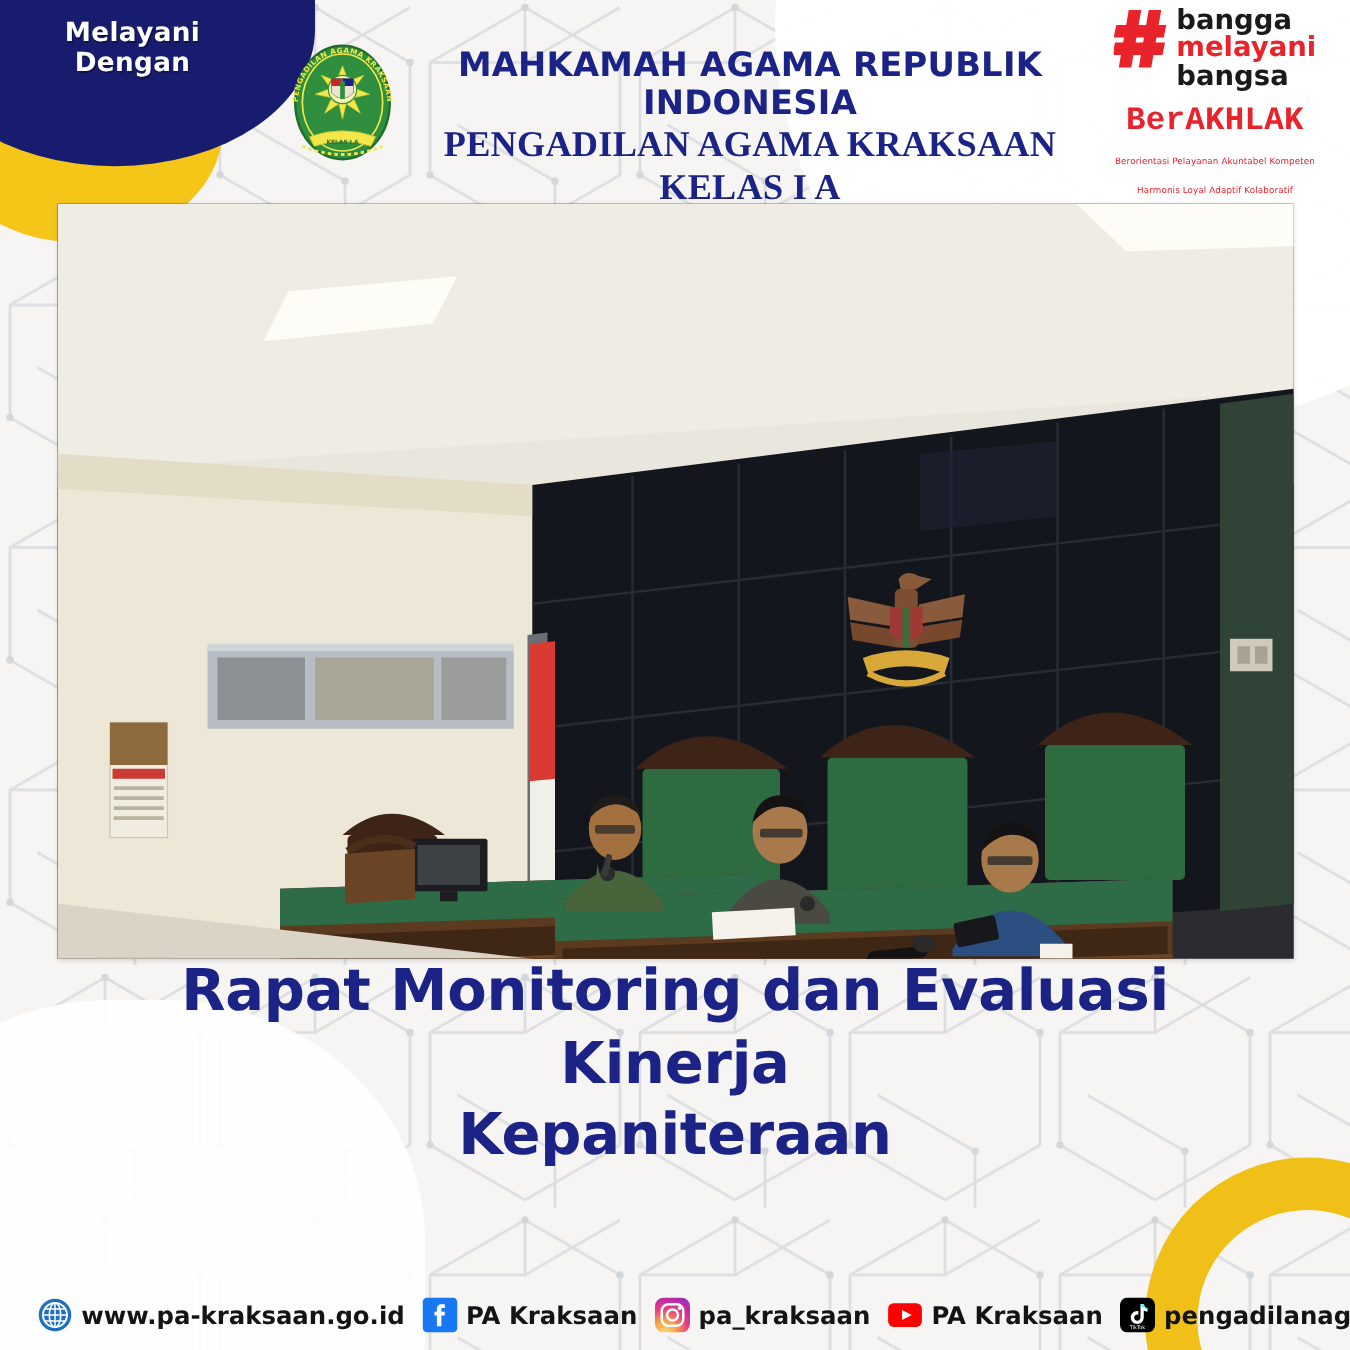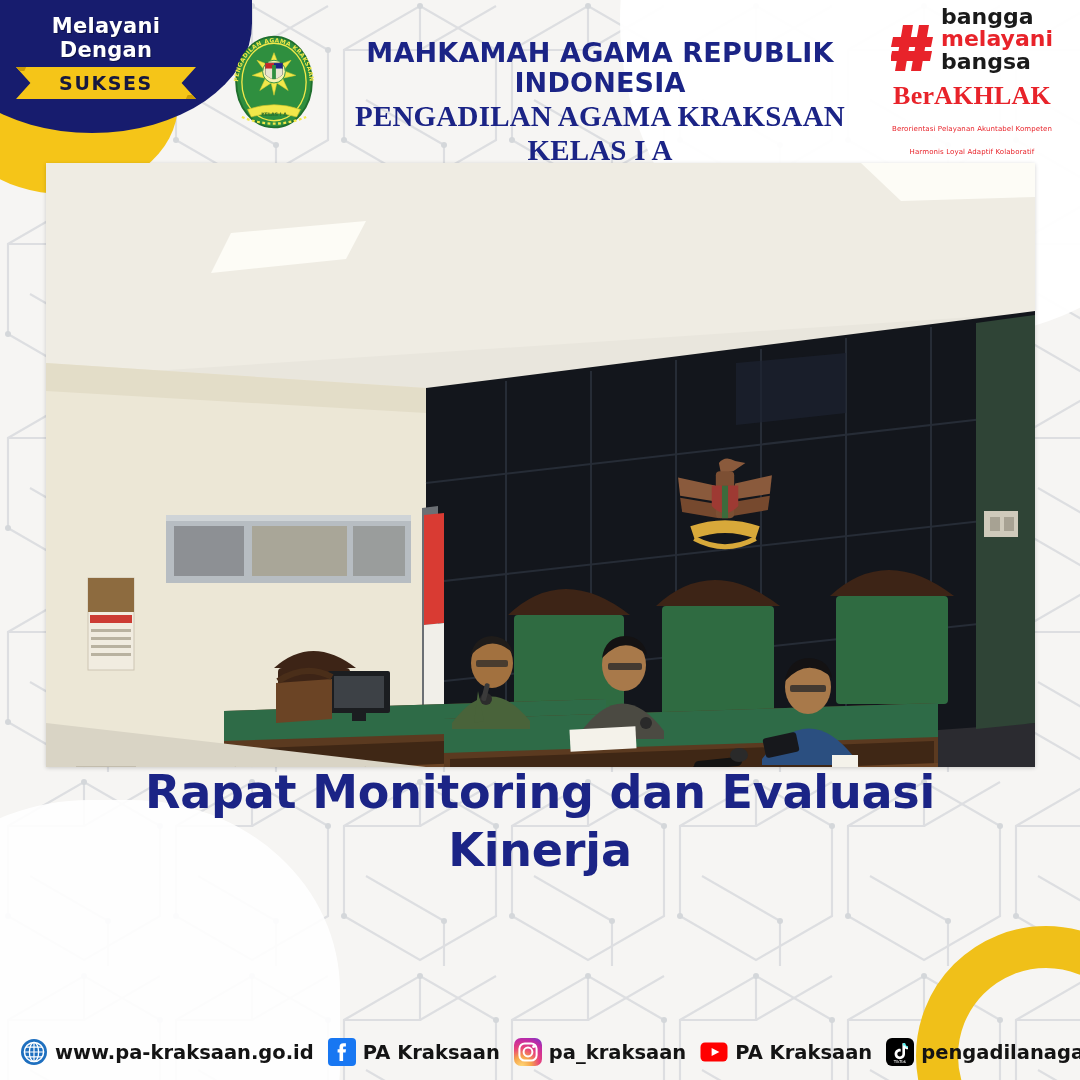--- a/index.html
+++ b/index.html
@@ -142,32 +142,32 @@
   }
 
   .brand-block{
     position:absolute;
     right:8px;top:6px;
     width:200px;
     z-index:7;
     text-align:center;
   }
   .bangga{
-    display:flex;align-items:flex-end;justify-content:center;gap:6px;
+    display:flex;align-items:flex-start;justify-content:center;gap:6px;
   }
   .bangga-words{
     text-align:left;line-height:1.02;
   }
   .bangga-words .w1{font-size:22px;font-weight:bold;color:#1a1a1a;font-family:"DejaVu Sans",sans-serif;}
   .bangga-words .w2{font-size:22px;font-weight:bold;color:#e8232a;font-family:"DejaVu Sans",sans-serif;}
   .bangga-words .w3{font-size:22px;font-weight:bold;color:#1a1a1a;font-family:"DejaVu Sans",sans-serif;}
   .berakhlak{margin-top:8px;position:relative;}
   .berakhlak .ba-main{
     font-size:26px;font-weight:bold;color:#e8232a;letter-spacing:.2px;
-    font-family:Liberation Serif, serif;
+    font-family:Liberation Mono, monospace;
   }
   .berakhlak .ba-sub{
     font-size:7px;color:#e8232a;line-height:1.25;margin-top:14px;letter-spacing:.1px;
     font-family:"DejaVu Sans",sans-serif;
   }
 
   
   .photo-frame{
     position:absolute;
     left:46px;top:163px;
@@ -192,21 +192,21 @@
     letter-spacing:-.2px;
     font-family:"DejaVu Sans", sans-serif;
   }
 
   
   .footer{
     position:absolute;
     left:0;right:0;bottom:0;height:56px;
     display:flex;align-items:center;
     gap:14px;
-    padding-left:20px;
+    padding-left:30px;
     z-index:8;
   }
   .f-item{display:flex;align-items:center;gap:7px;}
   .f-label{
     font-size:19.5px;font-weight:bold;color:#141414;white-space:nowrap;
     font-family:"DejaVu Sans", sans-serif;
   }
   .ic{width:28px;height:28px;flex:0 0 28px;display:block;}
 </style>
 </head>
@@ -237,25 +237,20 @@
   <div class="bg-soft-tr"></div>
   <div class="bg-soft-bl"></div>
   <div class="yellow-arc"></div>
   <div class="yellow-crescent"></div>
   <div class="navy-ellipse"></div>
 
   <div class="header">
 
     <div class="badge-slogan">
       <div class="line1">Melayani Dengan</div>
-      <div class="ribbon">
-        <i class="ribbon-tail-l"></i>
-        <i class="ribbon-tail-r"></i>
-        <span>SUKSES</span>
-      </div>
     </div>
 
     <svg class="court-seal" viewBox="0 0 100 110">
       <defs>
         <path id="ringtop" d="M12,58 A38,45 0 0 1 88,58"></path>
       </defs>
       <ellipse cx="50" cy="55" rx="40" ry="48" fill="#2f8f3f" stroke="#1f6e2c" stroke-width="2"></ellipse>
       <ellipse cx="50" cy="55" rx="34" ry="41" fill="none" stroke="#f2e84a" stroke-width="1.4"></ellipse>
       <g transform="translate(50,46)">
         <g fill="#f2e84a" stroke="#d8cf30" stroke-width=".6">
@@ -456,20 +451,21 @@
 
       <path d="M592,622 q-60,40 -40,84" fill="none" stroke="#111" stroke-width="3"></path>
       <path d="M930,656 q22,30 30,54" fill="none" stroke="#9c968a" stroke-width="3"></path>
 
       <rect x="0" y="0" width="989" height="604" fill="none"></rect>
     </svg>
   </div>
 
   <div class="caption">
     <div>Rapat Monitoring dan Evaluasi Kinerja</div>
+    <div>Kepaniteraan</div>
   </div>
 
   <div class="footer">
 
     <div class="f-item">
       <svg class="ic" viewBox="0 0 28 28">
         <circle cx="14" cy="14" r="13" fill="#1e6fbf"></circle>
         <circle cx="14" cy="14" r="9.6" fill="none" stroke="#ffffff" stroke-width="1.5"></circle>
         <ellipse cx="14" cy="14" rx="4.6" ry="9.6" fill="none" stroke="#ffffff" stroke-width="1.3"></ellipse>
         <path d="M4.4 14 H23.6 M5.8 9.2 H22.2 M5.8 18.8 H22.2 M14 4.4 V23.6" stroke="#ffffff" stroke-width="1.2" fill="none"></path>

